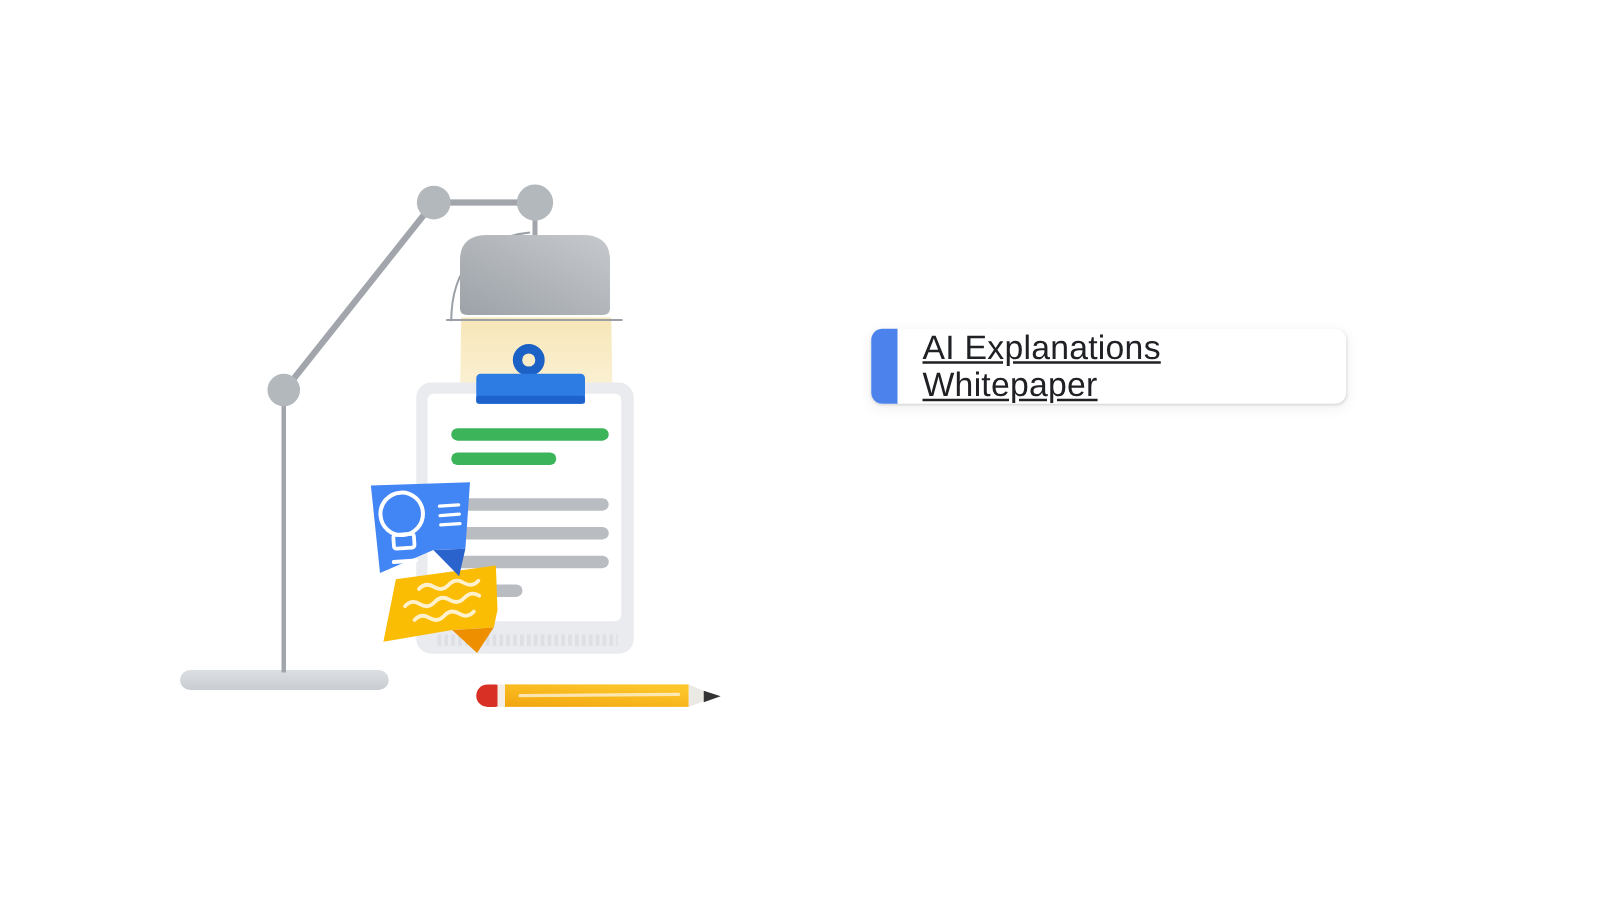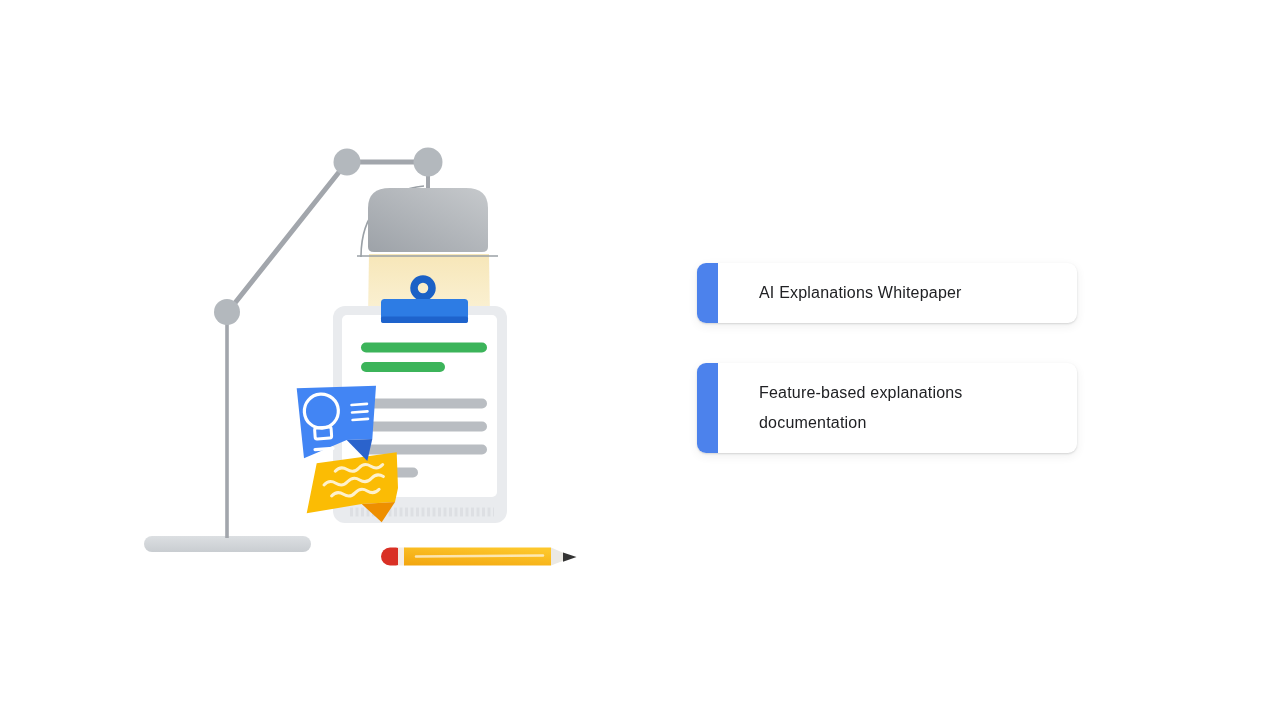--- a/index.html
+++ b/index.html
@@ -36,26 +36,27 @@
   .card-1 { top: 263px; height: 60px; }
   .card-2 { top: 363px; height: 90px; }
   .card-accent {
     position: absolute;
     left: 0; top: 0; bottom: 0;
     width: 21px;
     background: var(--accent, #4c82ec);
     border-radius: 9px 0 0 9px;
   }
   .card-label {
-    margin-left: 62px;
+    margin-left: 41px;
     margin-right: 12px;
-    font-size: 16px;
+    font-size: 27px;
     line-height: 30px;
     letter-spacing: 0.2px;
     color: var(--card_text, #202124);
+    text-decoration: underline;
   }
 </style>
 </head>
 <body>
 
 <div class="slide">
 
   <svg class="illustration" viewBox="0 0 1280 720" xmlns="http://www.w3.org/2000/svg" aria-hidden="true">
     <defs>
       <linearGradient id="headGrad" x1="0" y1="1" x2="1" y2="0">
@@ -148,18 +149,14 @@
       <polygon points="551,547.5 551,565.5 573,557" fill="#ebe9e4"></polygon>
       <polygon points="563,552.5 576.5,557 563,561.8" fill="#333333"></polygon>
     </g>
   </svg>
 
   <div class="card card-1">
     <span class="card-accent"></span>
     <span class="card-label">AI Explanations Whitepaper</span>
   </div>
 
-  <div class="card card-2">
-    <span class="card-accent"></span>
-    <span class="card-label">Feature-based explanations documentation</span>
-  </div>
 
 </div>
 
 </body></html>

